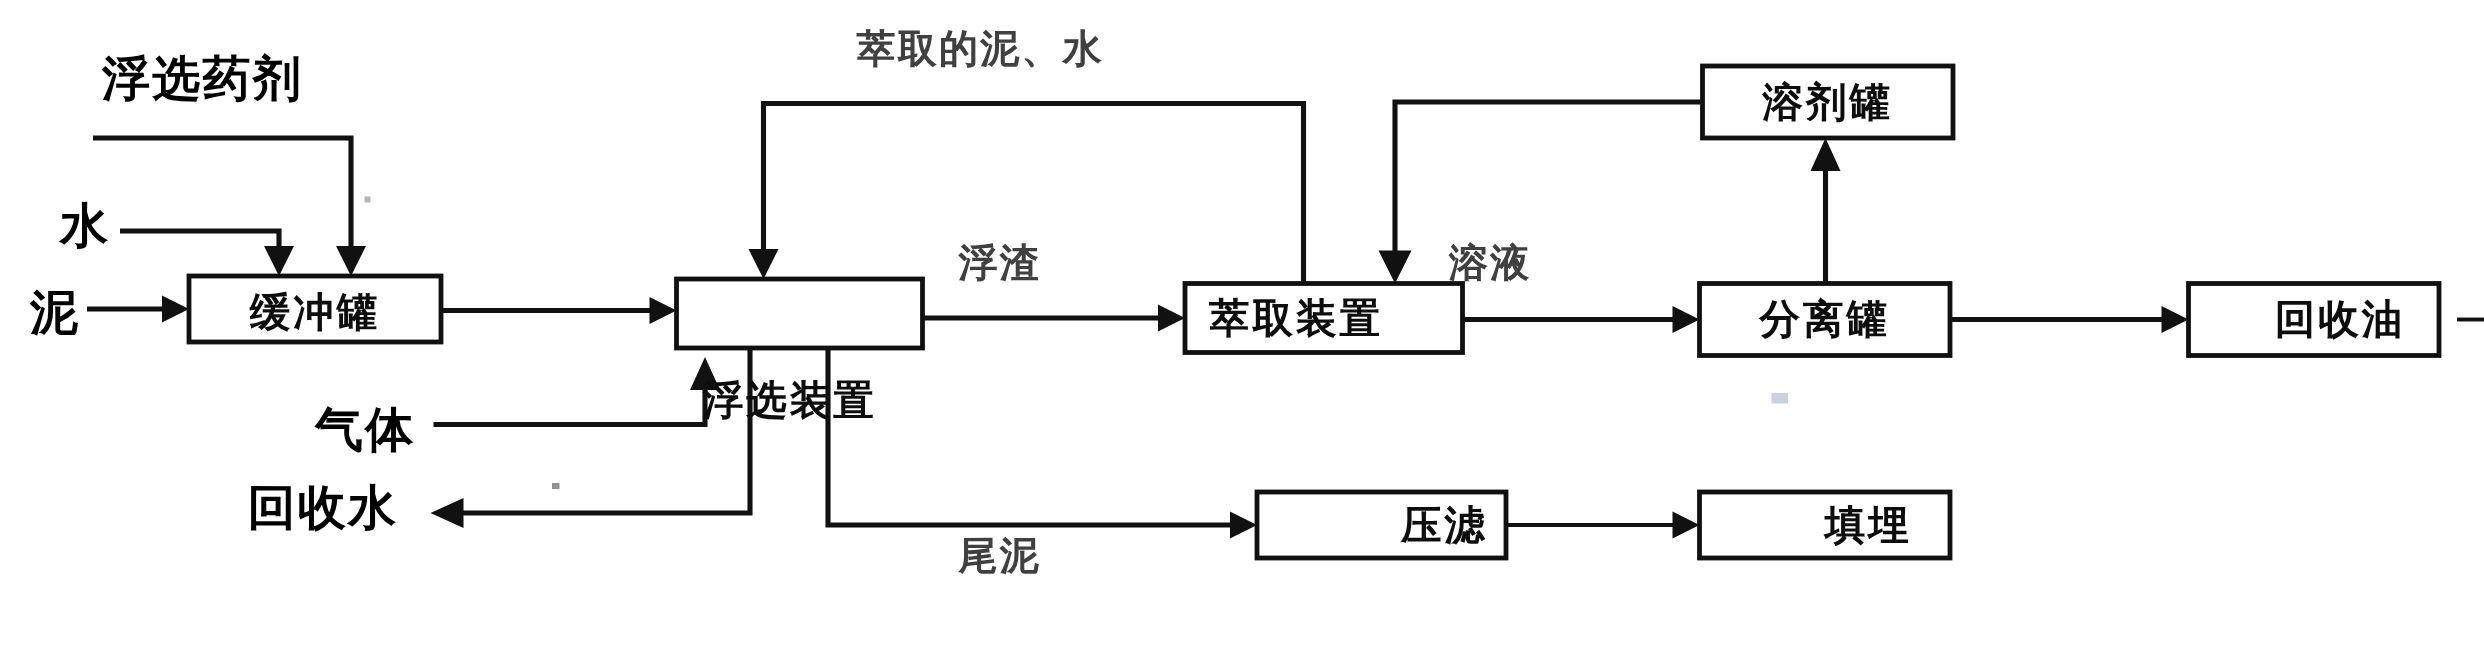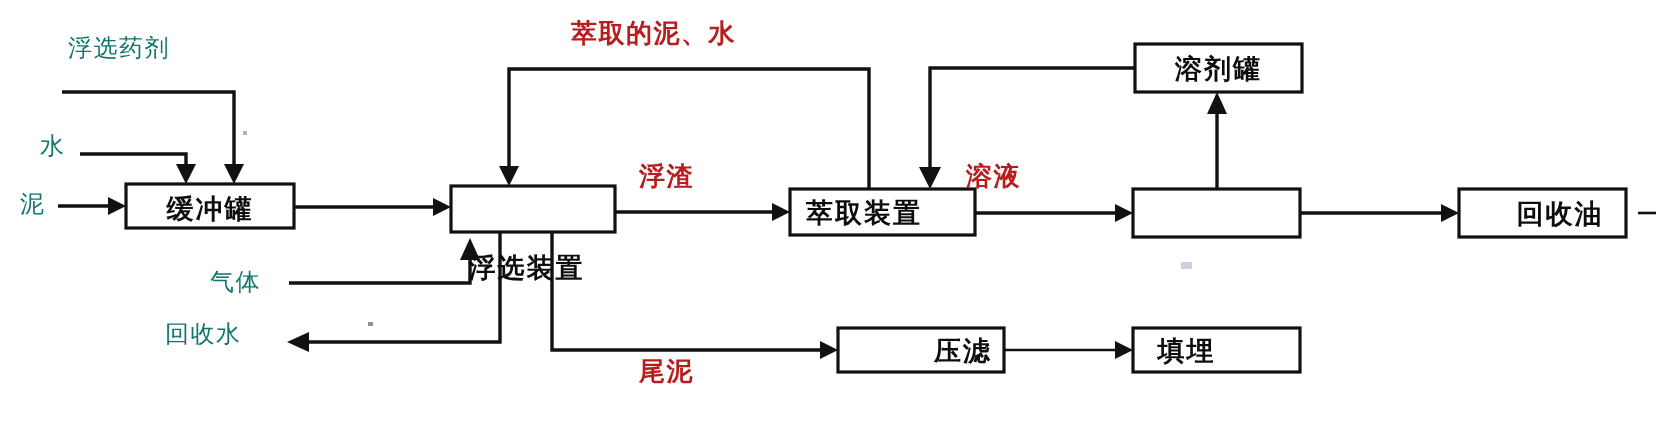--- a/index.html
+++ b/index.html
@@ -51,33 +51,33 @@
     font-weight: 700;
     color: #0d0d0d;
     letter-spacing: 2px;
     white-space: nowrap;
     font-size: 27px;
     line-height: 1;
   }
   .edge-label {
     position: absolute;
     font-weight: 700;
-    color: #b91c1c;
+    color: #404040;
     letter-spacing: 1.5px;
     white-space: nowrap;
     font-size: 26px;
     line-height: 1;
   }
   .io-label {
     position: absolute;
-    font-weight: 400;
-    color: #0f766e;
+    font-weight: 700;
+    color: #000000;
     letter-spacing: 1.5px;
     white-space: nowrap;
-    font-size: 24px;
+    font-size: 32px;
     line-height: 1;
   }
   .speck {
     position: absolute;
     background: #b9c2d4;
     opacity: 0.75;
   }
 </style>
 </head>
 <body>
@@ -168,23 +168,24 @@
       <line class="flow-line thin" x1="1004" y1="350" x2="1125" y2="350"></line>
       <polygon class="arrow-head" points="1133,350 1115,341 1115,359"></polygon>
     </g>
 
   </svg>
 
   <div class="node-label" style="left:126px;  top:184px;  width:168px; height:48px;">缓冲罐</div>
   <div class="node-label" style="left:451px;  top:200px;  width:151px; height:46px;margin-top:44px;">浮选装置</div>
   <div class="node-label" style="left:790px;  top:189px;  width:148px; height:46px;">萃取装置</div>
   <div class="node-label" style="left:1135px; top:44px;   width:167px; height:48px;text-align:center;">溶剂罐</div>
+  <div class="node-label" style="left:1133px; top:189px;  width:167px; height:48px;">分离罐</div>
   <div class="node-label" style="left:1459px; top:189px;  width:202px; height:48px;">回收油</div>
   <div class="node-label" style="left:838px;  top:328px;  width:166px; height:44px;padding-left:42px;">压滤</div>
-  <div class="node-label" style="left:1103px; top:328px;  width:167px; height:44px;">填埋</div>
+  <div class="node-label" style="left:1162px; top:328px;  width:167px; height:44px;">填埋</div>
 
   <div class="edge-label" style="left:571px; top:20px;">萃取的泥、水</div>
   <div class="edge-label" style="left:639px; top:163px;">浮渣</div>
   <div class="edge-label" style="left:966px; top:163px;text-align:center;">溶液</div>
   <div class="edge-label" style="left:639px; top:358px;">尾泥</div>
 
   <div class="io-label" style="left:68px;  top:36px;">浮选药剂</div>
   <div class="io-label" style="left:40px;  top:134px;">水</div>
   <div class="io-label" style="left:20px;  top:192px;">泥</div>
   <div class="io-label" style="left:210px; top:270px;">气体</div>

